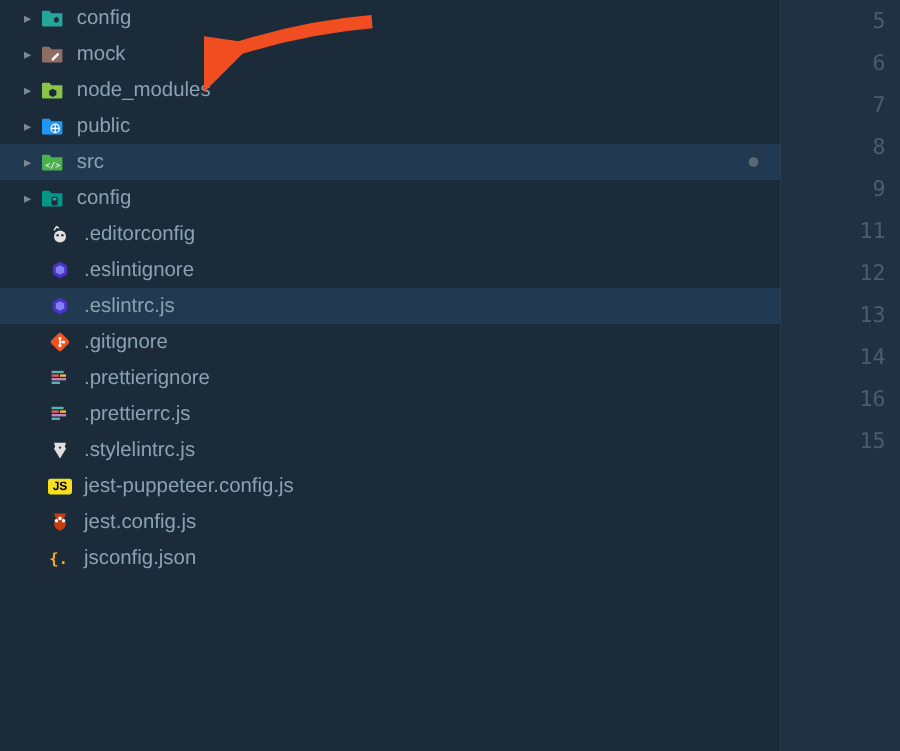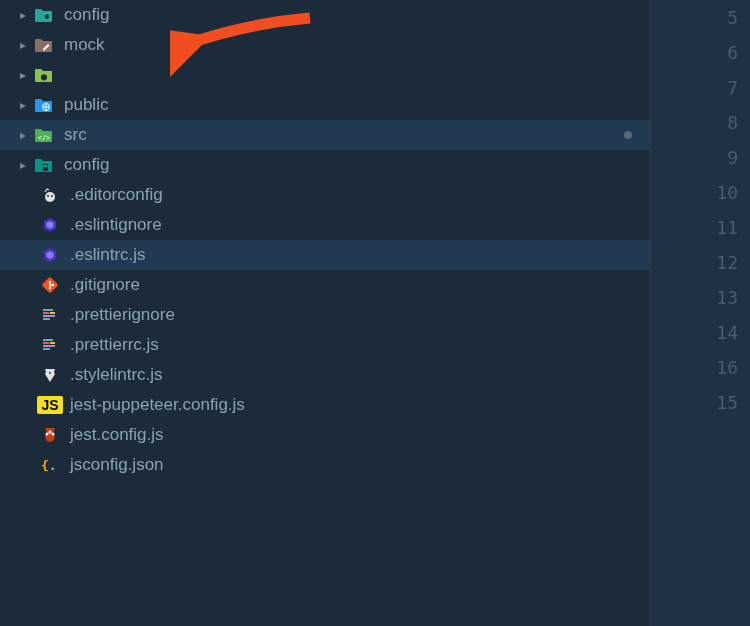--- a/index.html
+++ b/index.html
@@ -86,21 +86,21 @@
     z-index: 10;
     pointer-events: none;
   }
   
   .folder-config { fill: #26a69a; }
   .folder-mock { fill: #8d6e63; }
   .folder-modules { fill: #8bc34a; }
   .folder-public { fill: #2196f3; }
   .folder-src { fill: #4caf50; }
   .folder-tests { fill: #009688; }
-  .file-js-badge { background:#f7df1e; color:#000; font-size:14px; font-weight:700; padding:1px 4px; border-radius:2px; }
+  .file-js-badge { background:#f7df1e; color:#000; font-size:10px; font-weight:700; padding:1px 4px; border-radius:2px; }
 </style>
 </head>
 <body>
 
 <div class="sidebar">
 
   <div class="tree-item">
     <span class="chevron">▸</span>
     <span class="icon">
       <svg width="20" height="18" viewBox="0 0 20 18">
@@ -124,20 +124,21 @@
   </div>
 
   <div class="tree-item">
     <span class="chevron">▸</span>
     <span class="icon">
       <svg width="20" height="18" viewBox="0 0 20 18">
           <path class="folder-modules" d="M2 3h5l2 2h9v10a1 1 0 0 1-1 1H2a1 1 0 0 1-1-1V4a1 1 0 0 1 1-1z"></path>
           <path fill="#1b2b3a" d="M10 8l3 1.7v3.4L10 14.8l-3-1.7V9.7z"></path>
         </svg>
     </span>
+    <span class="label">node_modules</span>
   </div>
 
   <div class="tree-item">
     <span class="chevron">▸</span>
     <span class="icon">
       <svg width="20" height="18" viewBox="0 0 20 18">
           <path class="folder-public" d="M2 3h5l2 2h9v10a1 1 0 0 1-1 1H2a1 1 0 0 1-1-1V4a1 1 0 0 1 1-1z"></path>
           <circle cx="12" cy="11" r="3.5" fill="none" stroke="#fff" stroke-width="1"></circle>
           <path stroke="#fff" stroke-width="1" fill="none" d="M8.5 11h7M12 7.5v7"></path>
         </svg>
@@ -279,21 +280,20 @@
   </div>
 
 </div>
 
 <div class="gutter">
   <div class="line-number">5</div>
   <div class="line-number">6</div>
   <div class="line-number">7</div>
   <div class="line-number">8</div>
   <div class="line-number">9</div>
-  <div class="line-number">10</div>
   <div class="line-number">11</div>
   <div class="line-number">12</div>
   <div class="line-number">13</div>
   <div class="line-number">14</div>
   <div class="line-number">16</div>
   <div class="line-number">15</div>
 </div>
 
 <div class="arrow-annotation">
   <svg width="150" height="70" viewBox="0 0 150 70">

